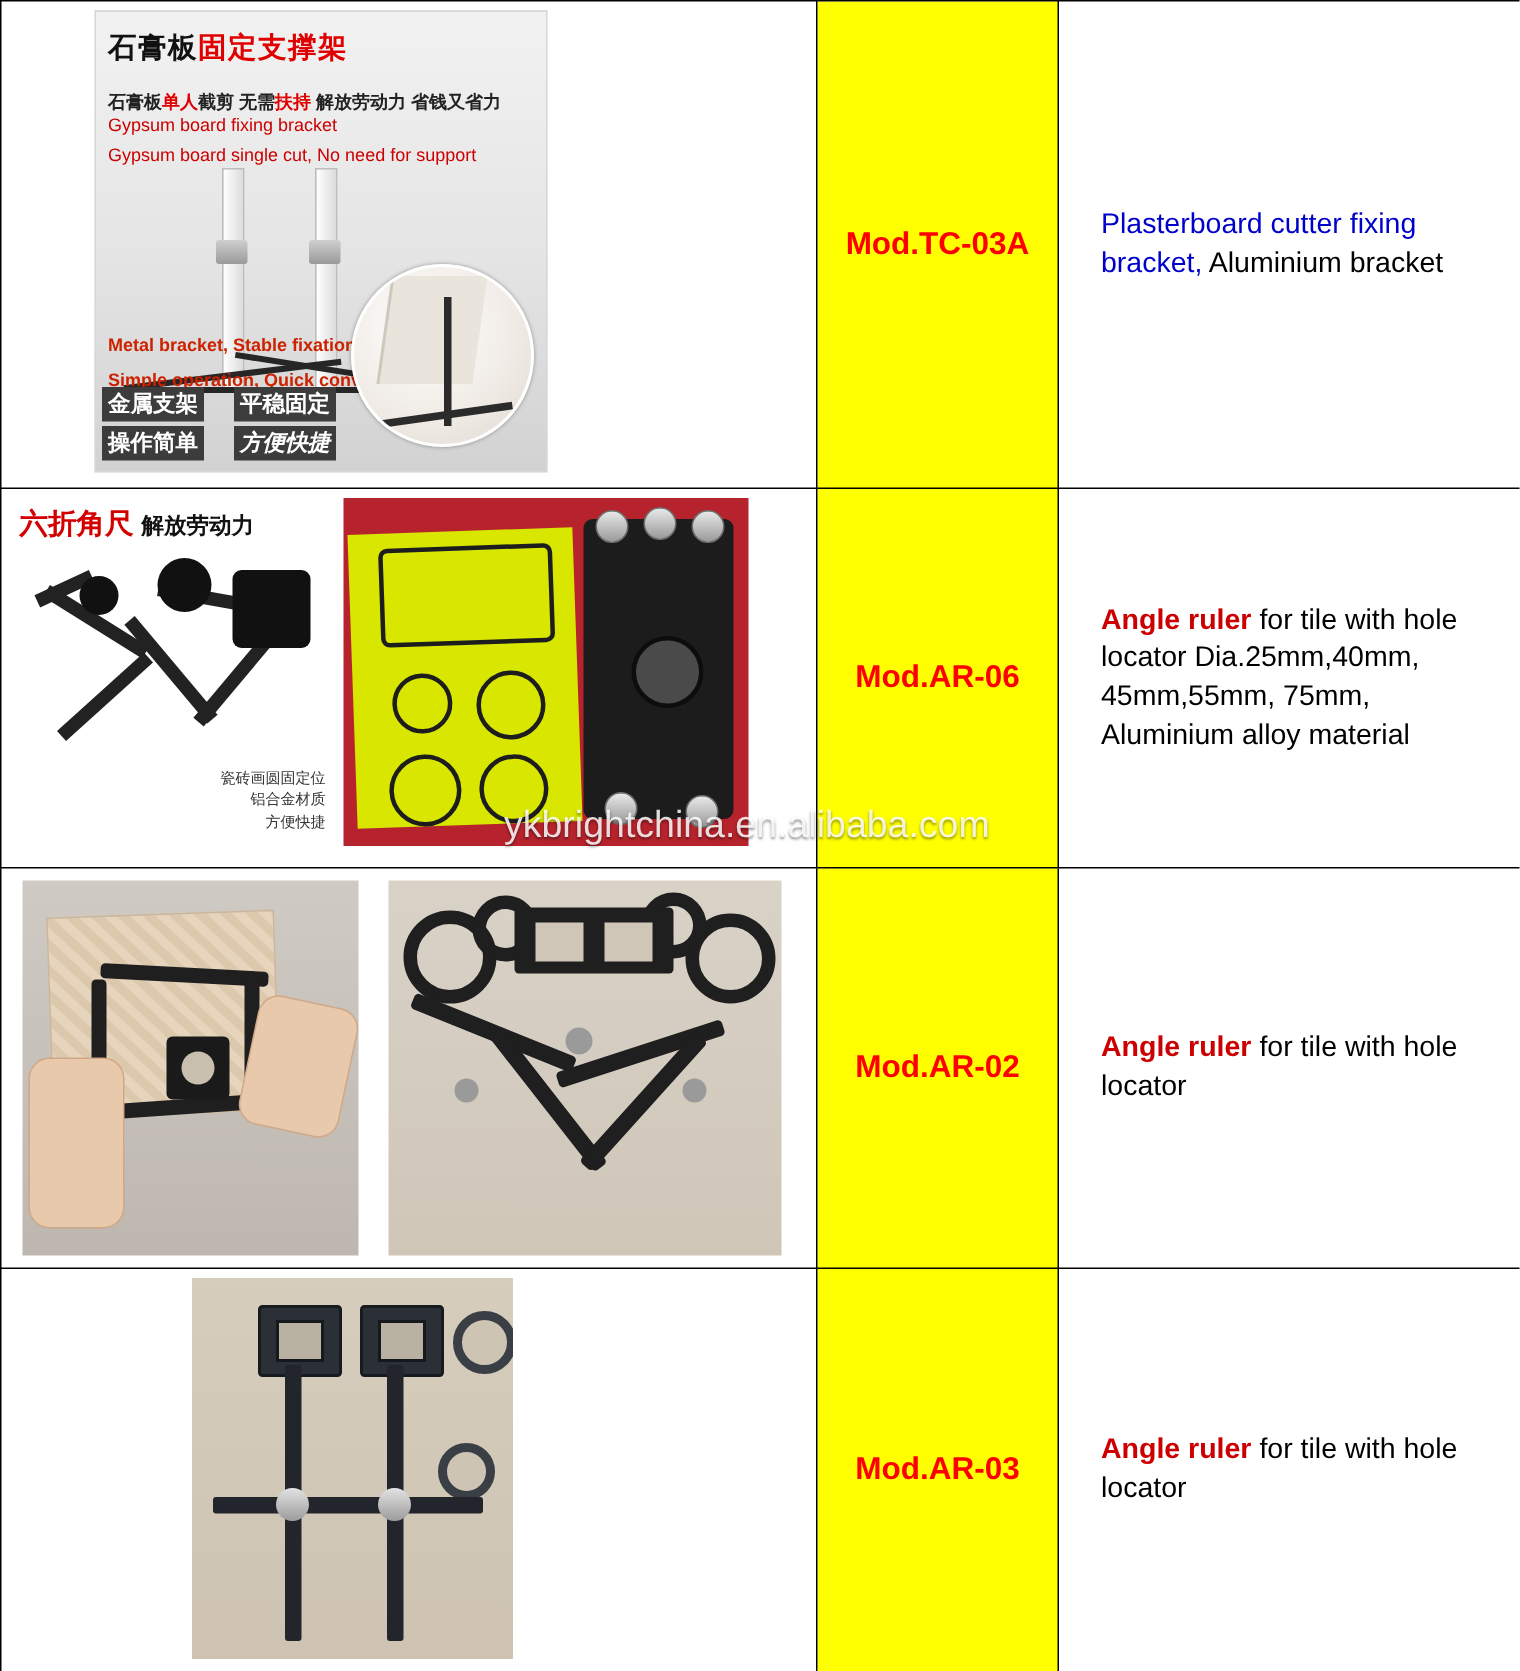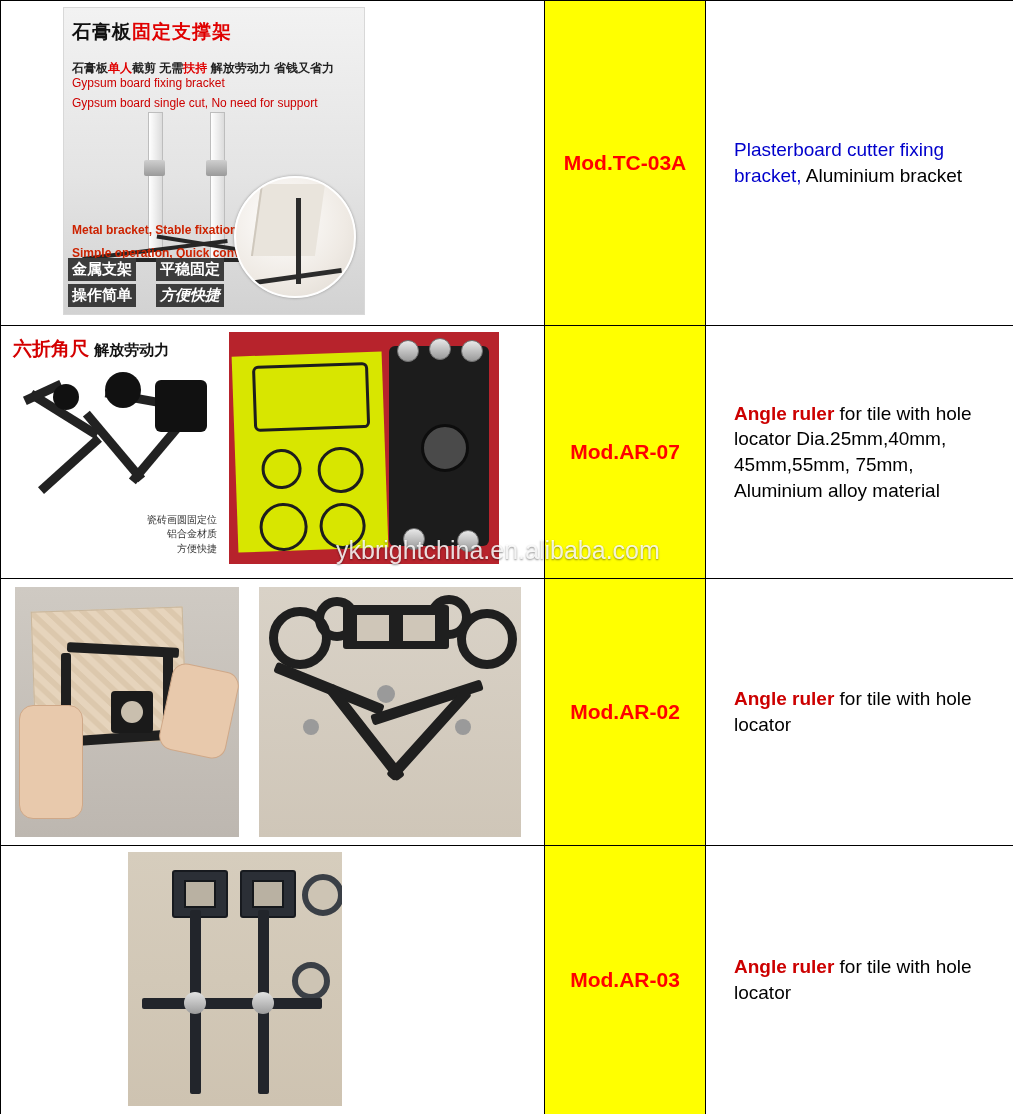--- a/index.html
+++ b/index.html
@@ -365,21 +365,21 @@
             <div class="r2-knob" style="left:168px; top:8px;"></div>
             <div class="r2-knob" style="left:200px; top:6px;"></div>
             <div class="r2-knob" style="left:232px; top:8px;"></div>
             <div class="r2-knob" style="left:174px; top:196px;"></div>
             <div class="r2-knob" style="left:228px; top:198px;"></div>
             <div class="r2-hole" style="left:192px; top:92px; width:42px; height:42px;"></div>
           </div>
         </div>
       </td>
       <td class="col-model">
-        <div class="model-text">Mod.AR-07</div>
+        <div class="model-text">Mod.AR-06</div>
       </td>
       <td class="col-desc">
         <div class="desc-text">
           <span class="hl-red">Angle ruler</span><span> for tile with hole locator Dia.25mm,40mm, 45mm,55mm, 75mm, Aluminium alloy material</span>
         </div>
       </td>
     </tr>
 
     <tr class="row-3">
       <td class="col-image">

